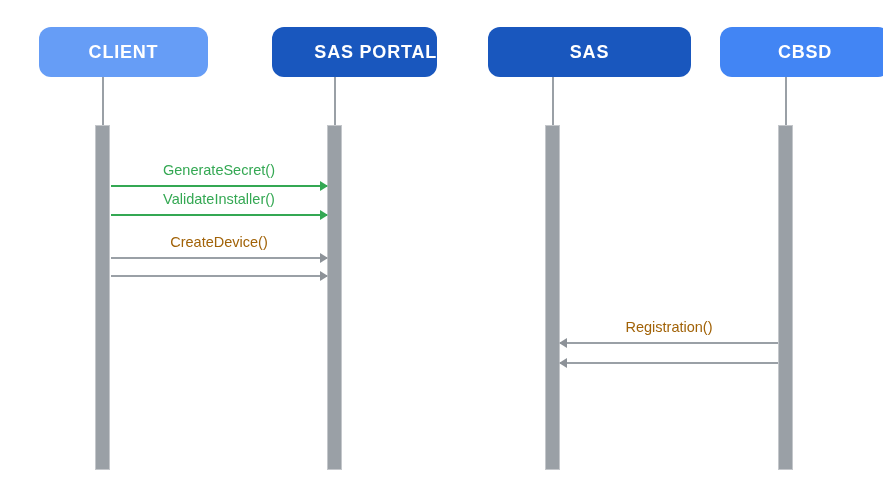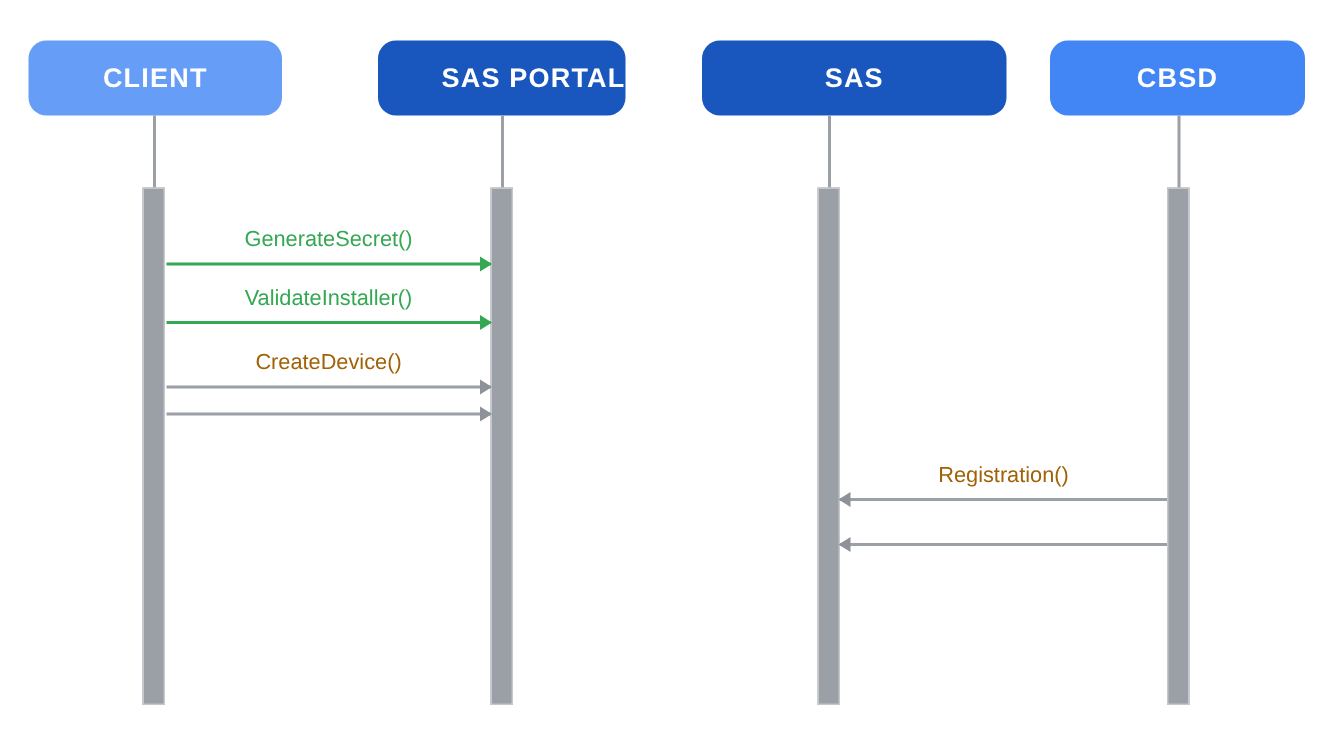--- a/index.html
+++ b/index.html
@@ -22,20 +22,21 @@
     top: 27px;
     height: 50px;
     border-radius: 12px;
     display: flex;
     align-items: center;
     justify-content: center;
     color: #ffffff;
     font-size: 18px;
     font-weight: bold;
     letter-spacing: 0.8px;
+    margin-left: 20px;
   }
   .actor-0 { left: 19px;  width: 169px; background: #669DF6; }
   .actor-1 { left: 252px; width: 165px; background: #1957BE; justify-content: flex-end; }
   .actor-2 { left: 468px; width: 203px; background: #1957BE; }
   .actor-3 { left: 700px; width: 170px; background: #4285F4; }
 
   
   .lifeline {
     position: absolute;
     top: 77px;
@@ -64,25 +65,25 @@
   .activation-3 { left: 778px; }
 
   
   .message {
     position: absolute;
     display: flex;
     flex-direction: column;
   }
   .msg-left-group  { left: 111px; width: 216px; }
   .msg-right-group { left: 560px; width: 218px; }
-  .msg-0 { top: 151px; }
+  .msg-0 { top: 161px; }
   .msg-1 { top: 190px; }
   .msg-2 { top: 233px; }
   .msg-3 { top: 275px; }
-  .msg-4 { top: 308px; }
+  .msg-4 { top: 318px; }
   .msg-5 { top: 362px; }
 
   .msg-label {
     text-align: center;
     font-size: 14.5px;
     line-height: 18px;
     margin-bottom: 6px;
   }
   .msg-line {
     position: relative;

